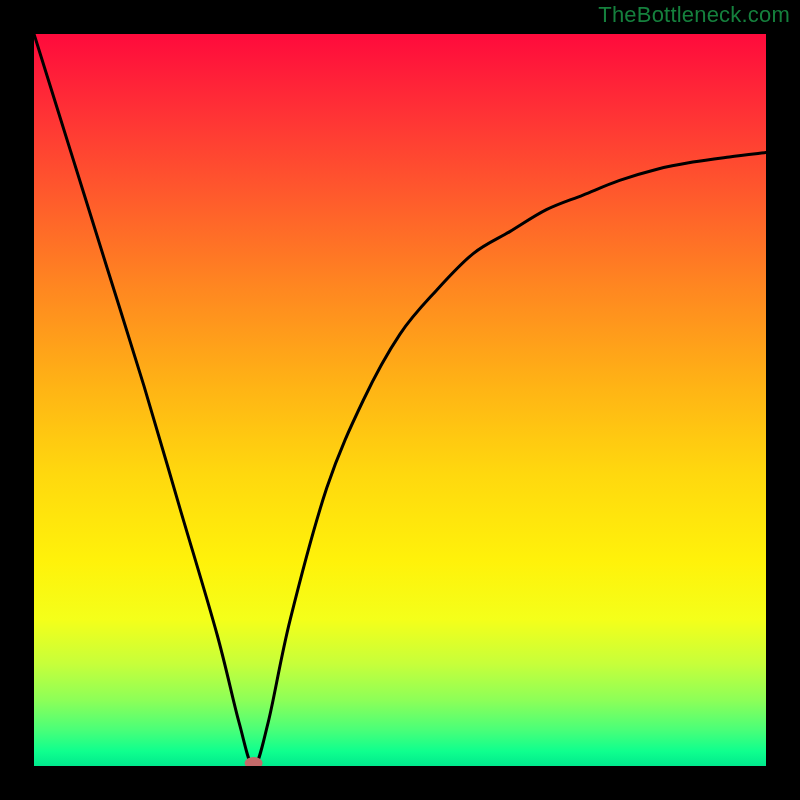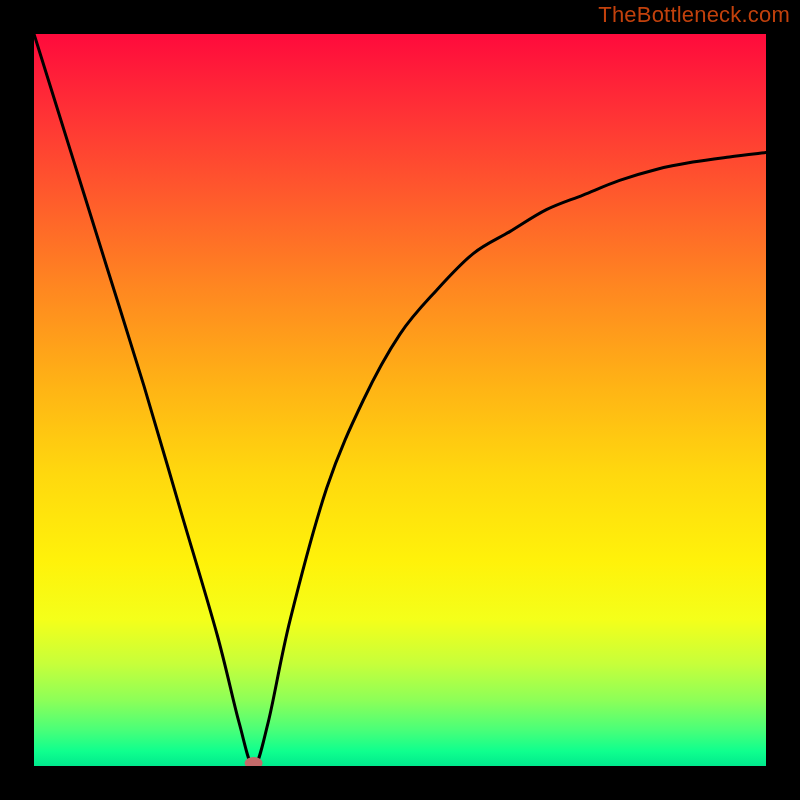--- a/index.html
+++ b/index.html
@@ -37,21 +37,21 @@
       #8dff58 91%,
       #4bff78 95%,
       #0fff8e 98%,
       #00e98d 100%
     );
   }
   .watermark {
     position: absolute;
     top: 2px;
     right: 10px;
-    color: #c2410c;
+    color: #15803d;
     font-size: 22px;
     font-weight: 500;
     letter-spacing: 0.2px;
     user-select: none;
   }
   svg.curve {
     position: absolute;
     left: 0;
     top: 0;
     width: 732px;

